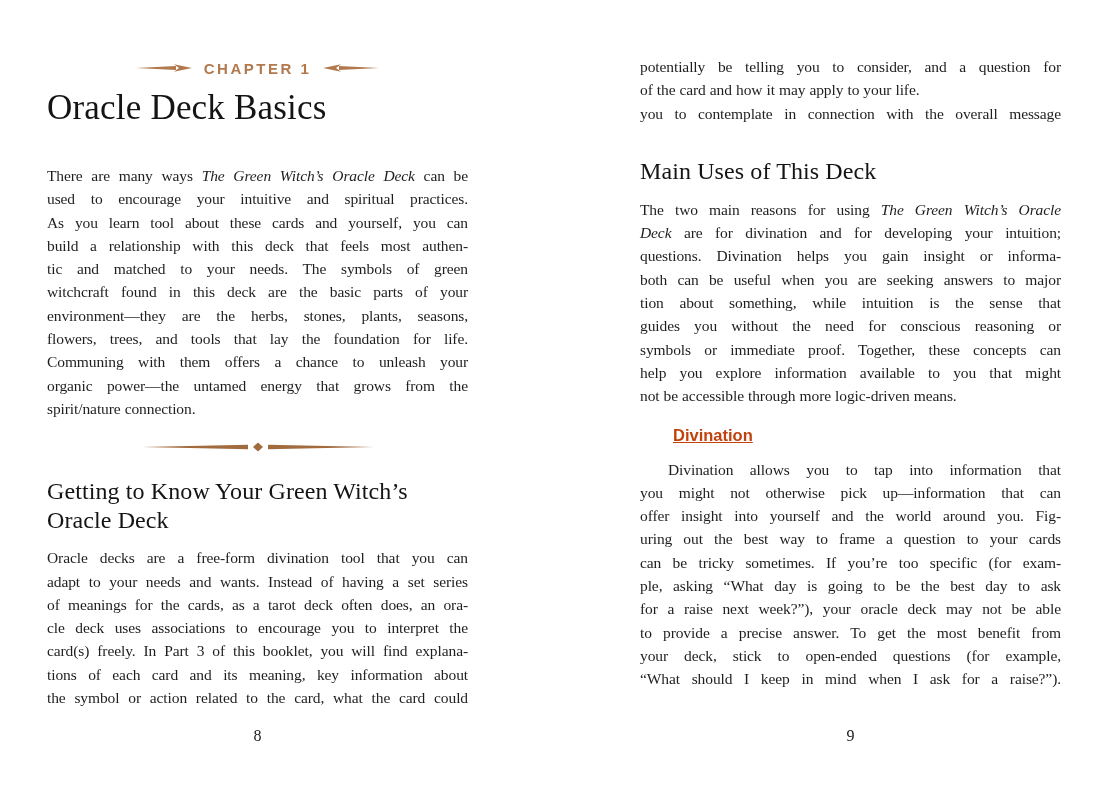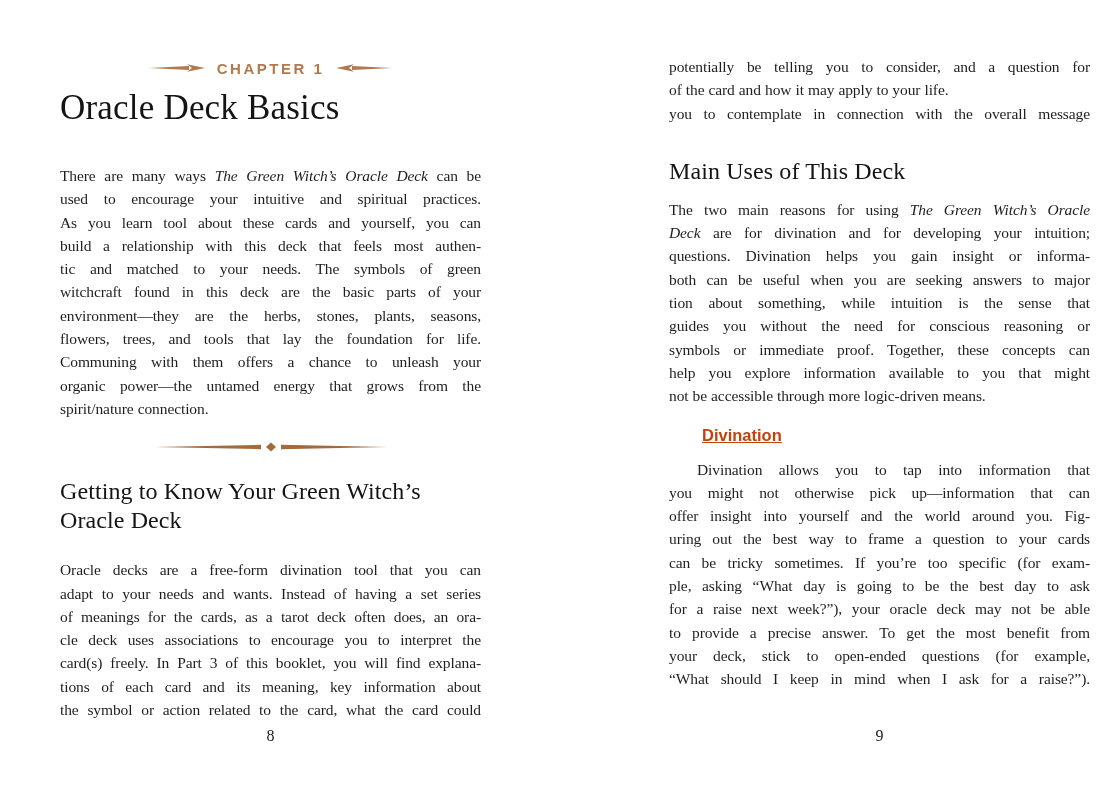--- a/index.html
+++ b/index.html
@@ -8,22 +8,22 @@
     --ink:#1e1e1e;
   }
   *{margin:0;padding:0;box-sizing:border-box;}
   html,body{background:#ffffff;}
   body{
     width:1120px;height:800px;position:relative;overflow:hidden;
     font-family:"Liberation Serif", serif;color:var(--ink);
   }
   .spread{position:absolute;inset:0;background:#ffffff;}
   .page{position:absolute;top:0;width:421px;height:800px;}
-  .page-left{left:60px;}
-  .page-right{left:669px;}
+  .page-left{left:47px;}
+  .page-right{left:640px;}
 
   .chapter-row{
     margin-top:59px;display:flex;align-items:center;justify-content:center;gap:12px;
   }
   .chapter-label{
     font-family:"Liberation Sans", sans-serif;font-weight:bold;
     font-size:15px;letter-spacing:2.5px;color:var(--accent);
     line-height:20px;white-space:nowrap;
   }
   .ornament{color:var(--accent);display:block;}
@@ -53,21 +53,21 @@
     font-size:16.5px;color:#c2410c;margin-left:33px;line-height:20px;text-decoration:underline;
   }
   .page-number{
     position:absolute;bottom:55px;left:0;width:100%;
     text-align:center;font-size:16px;color:#191919;
   }
 
   
   .pl-intro{margin-top:36px;}
   .pl-heading{margin-top:24px;}
-  .pl-body{margin-top:23px;}
+  .pl-body{margin-top:11px;}
   .pr-cont{margin-top:55px;}
   .pr-heading{margin-top:32px;}
   .pr-body{margin-top:12px;}
   .pr-sub{margin-top:17px;}
   .pr-subbody{margin-top:13px;}
 </style>
 </head>
 <body>
 
 <div class="spread">

